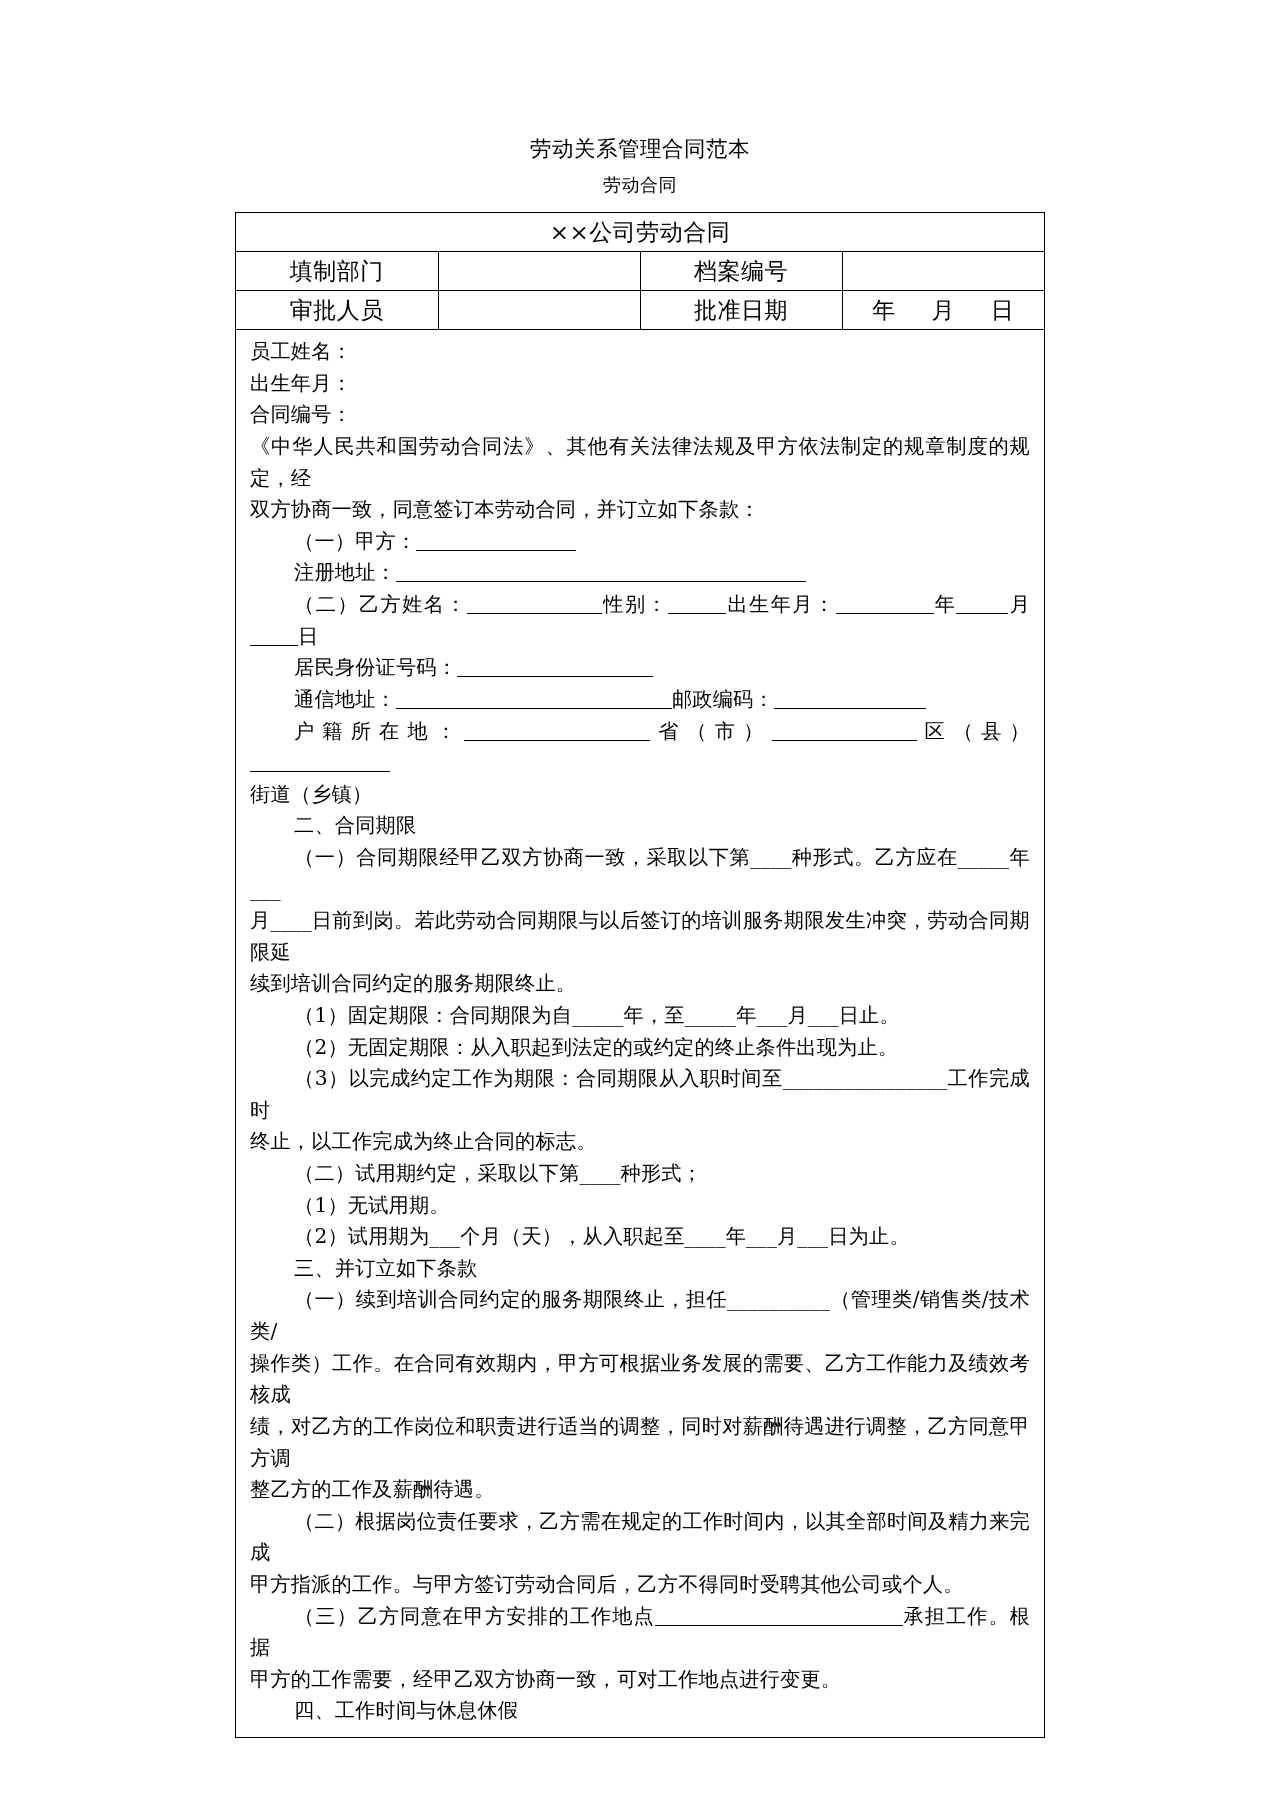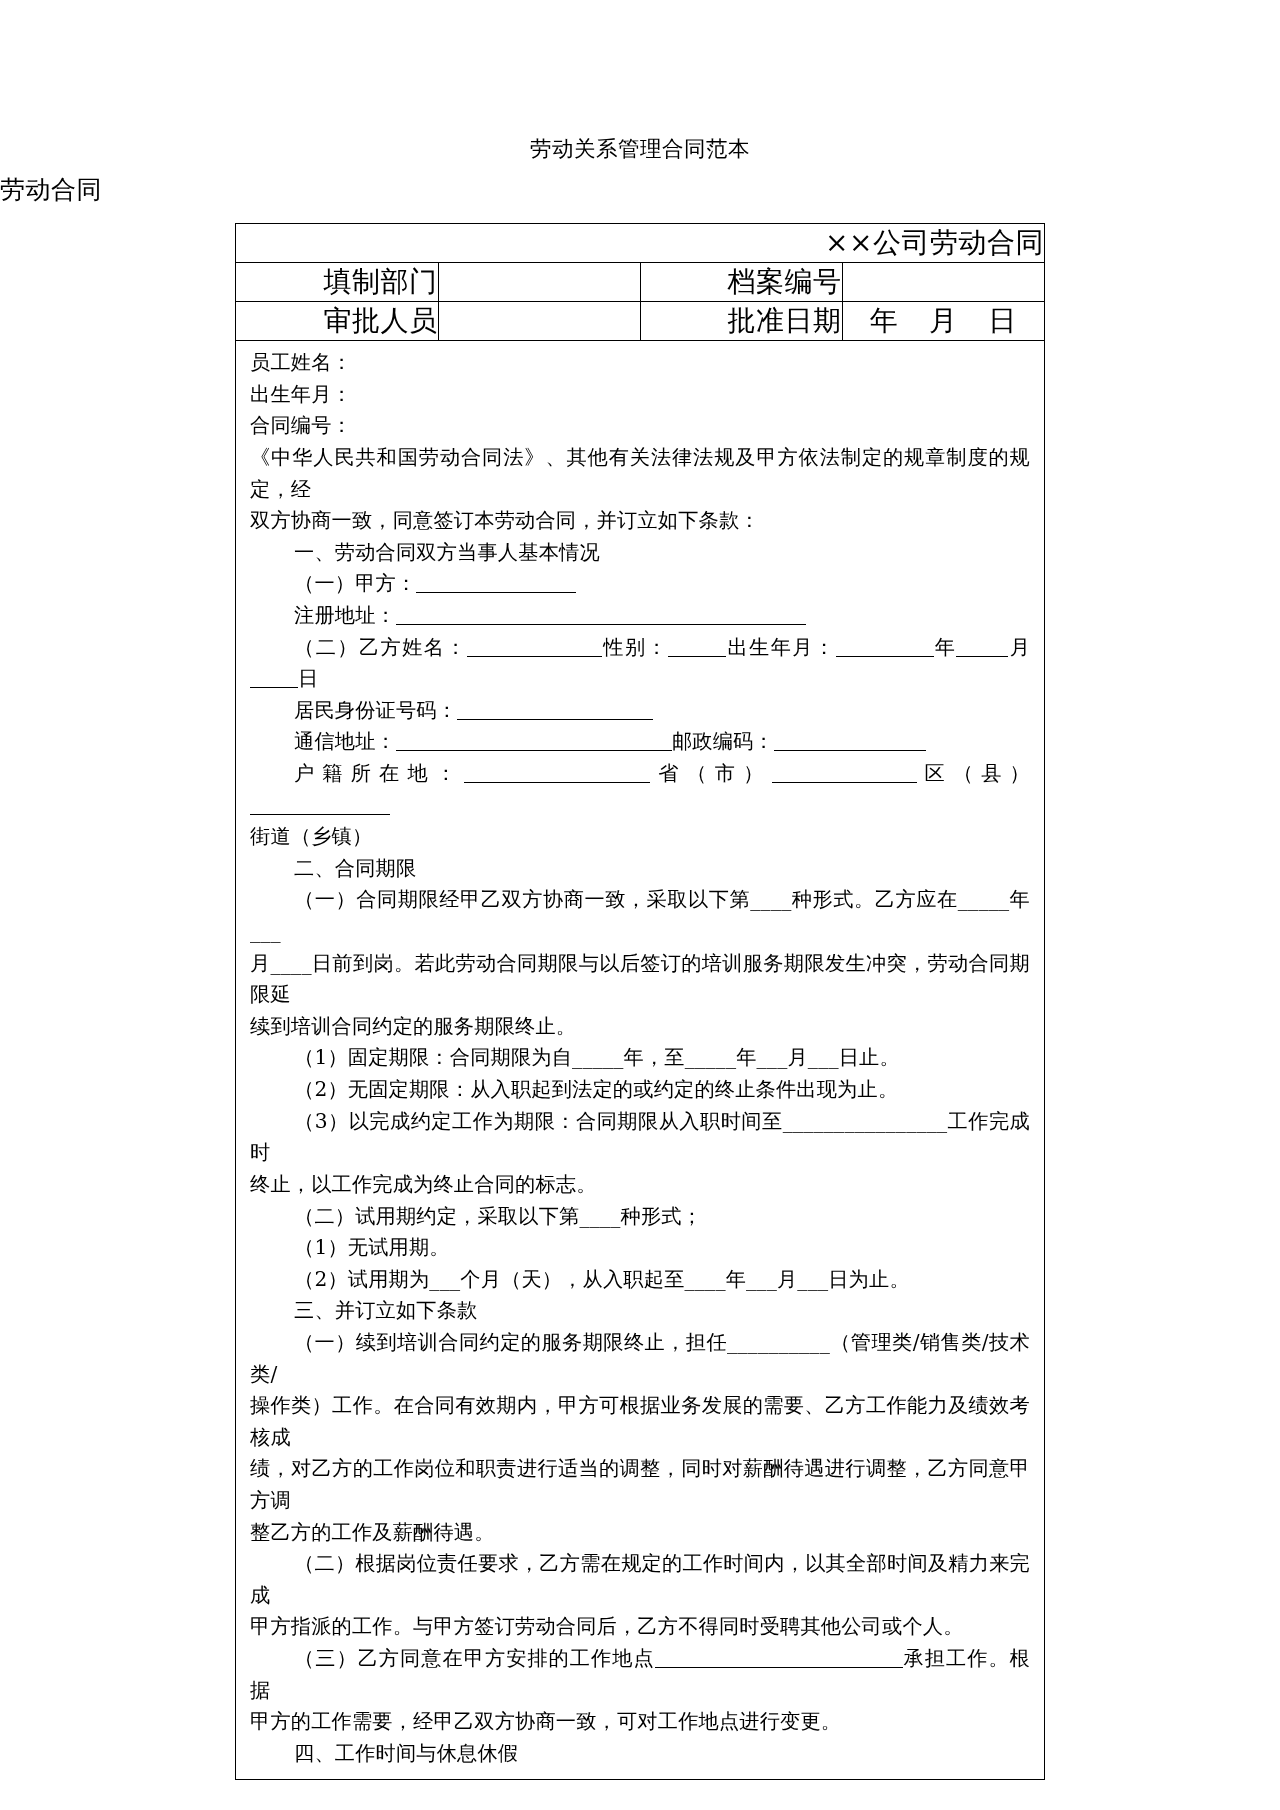--- a/index.html
+++ b/index.html
@@ -27,22 +27,22 @@
     line-height: 1.55;
     letter-spacing: 0.5px;
     margin: 0;
     padding: 0;
     font-family: Liberation Mono, monospace;
   }
   .title-block {
     padding-top: 134px;
   }
   .title-sub {
-    text-align: left;
-    font-size: 25px;
+    text-align: center;
+    font-size: 18px;
     line-height: 1.55;
     letter-spacing: 0.5px;
     margin: 0;
     padding-top: 4px;
   }
   
   .frame {
     margin: 13px auto 0 auto;
     width: 810px;
     border: 1.6px solid #000;
@@ -51,22 +51,22 @@
   }
   
   table.hdr {
     width: 100%;
     border-collapse: collapse;
     table-layout: fixed;
   }
   table.hdr td {
     border: 1.2px solid #000;
     height: 38px;
-    font-size: 28px;
-    text-align: right;
+    font-size: 23px;
+    text-align: center;
     vertical-align: middle;
     letter-spacing: 0.5px;
     padding: 0;
   }
   table.hdr td.no-l { border-left: none; }
   table.hdr td.no-r { border-right: none; }
   table.hdr tr.row-top td {
     border-top: none;
   }
   .ymd {
@@ -137,21 +137,20 @@
 
     <div class="body">
 
       <p class="ln">员工姓名：</p>
       <p class="ln">出生年月：</p>
       <p class="ln">合同编号：</p>
 
       <p class="ln">《中华人民共和国劳动合同法》、其他有关法律法规及甲方依法制定的规章制度的规定，经</p>
       <p class="ln">双方协商一致，同意签订本劳动合同，并订立如下条款：</p>
 
-      <p class="ln" style="text-indent:44px">一、劳动合同双方当事人基本情况</p>
 
       <p class="ln" style="text-indent:44px"><span>（一）甲方：</span><span class="u" style="width:160px"></span></p>
 
 
       <p class="ln" style="text-indent:44px"><span>注册地址：</span><span class="u" style="width:410px"></span></p>
 
       <p class="ln" style="text-indent:44px"><span>（二）乙方姓名：</span><span class="u" style="width:135px"></span><span>性别：</span><span class="u" style="width:58px"></span><span>出生年月：</span><span class="u" style="width:98px"></span><span>年</span><span class="u" style="width:52px"></span><span>月</span><span class="u" style="width:48px"></span><span>日</span></p>
 
       <p class="ln" style="text-indent:44px"><span>居民身份证号码：</span><span class="u" style="width:196px"></span></p>
 

